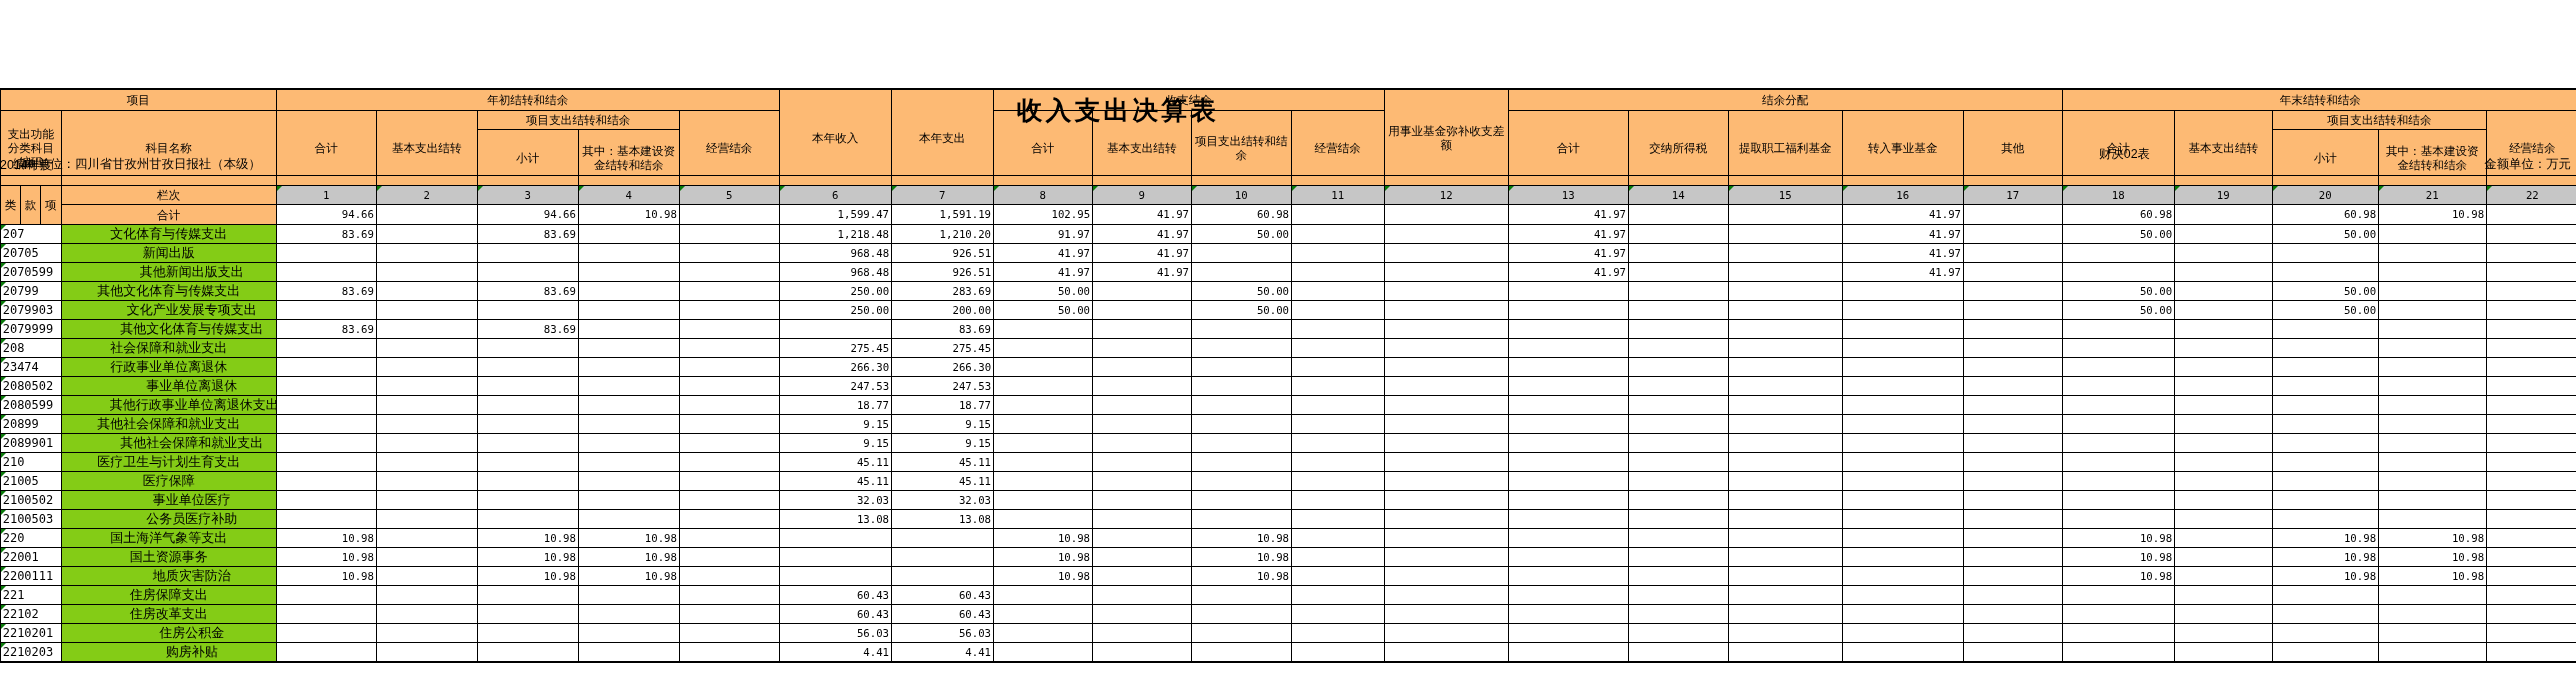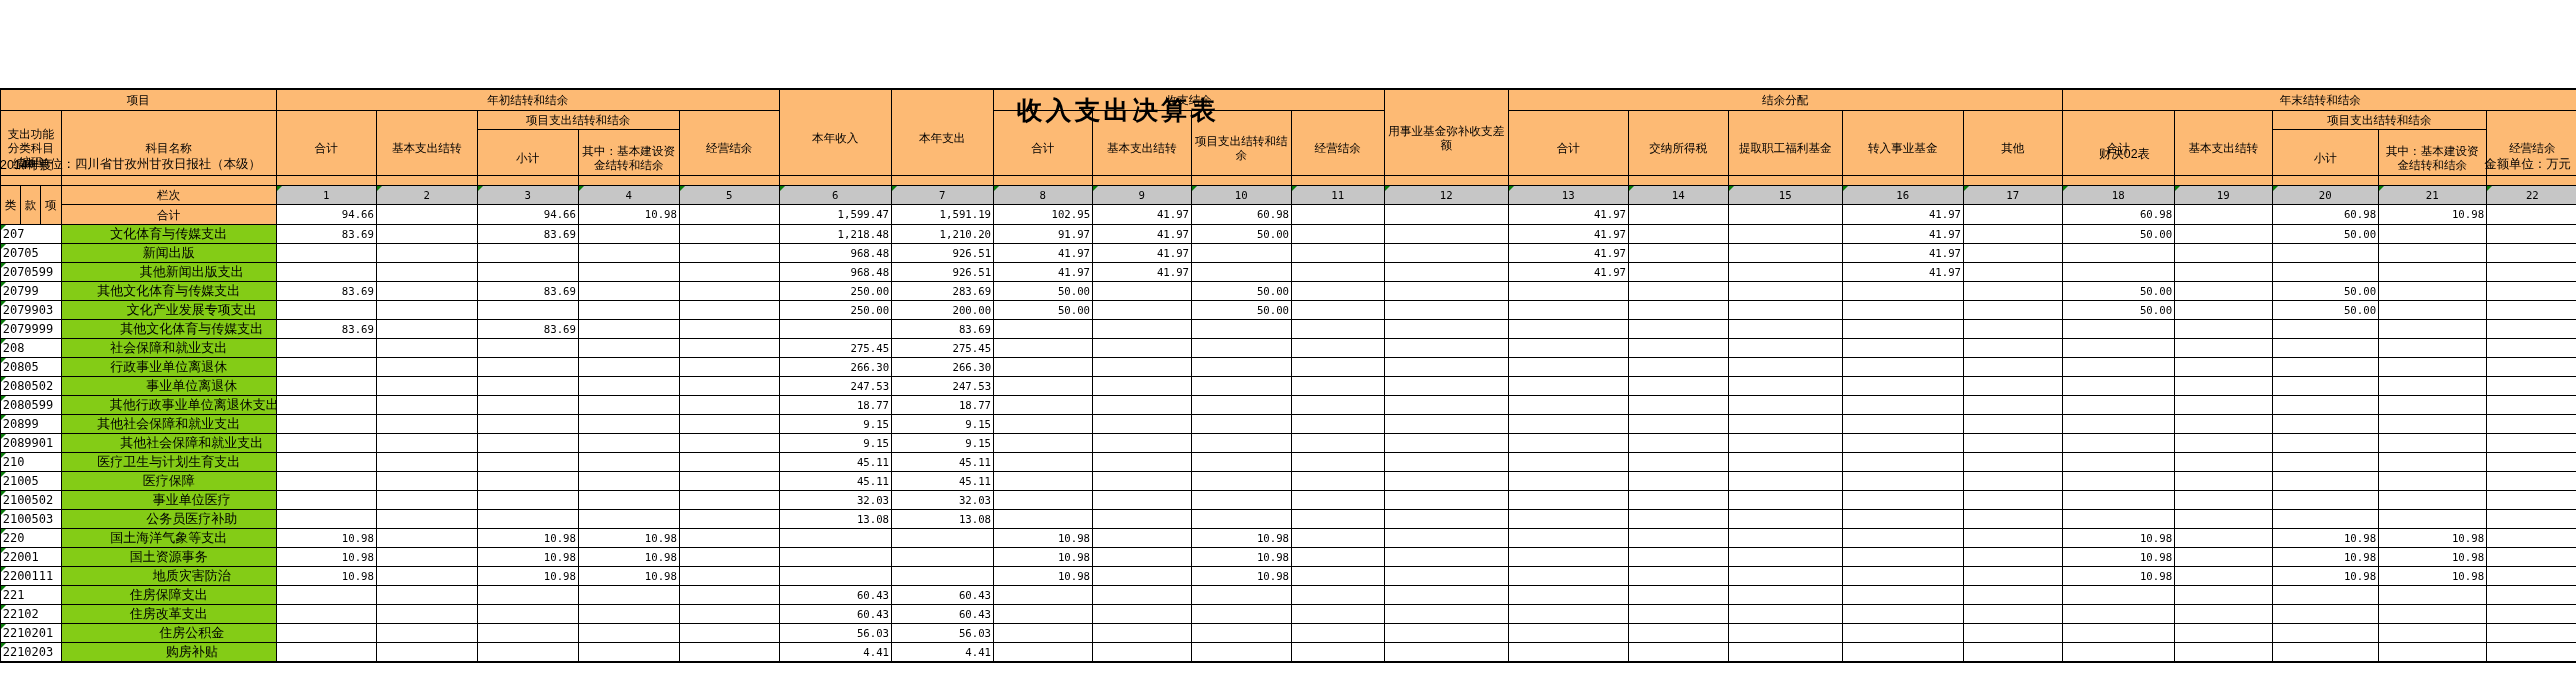--- a/index.html
+++ b/index.html
@@ -357,21 +357,21 @@
           <td class="val"></td>
           <td class="val"></td>
           <td class="val"></td>
           <td class="val"></td>
           <td class="val"></td>
           <td class="val"></td>
           <td class="val"></td>
           <td class="val"></td>
         </tr>
         <tr class="data-row">
-          <td colspan="3" class="code flag">20805</td>
+          <td colspan="3" class="code flag">23474</td>
           <td class="name">行政事业单位离退休</td>
           <td class="val"></td>
           <td class="val"></td>
           <td class="val"></td>
           <td class="val"></td>
           <td class="val"></td>
           <td class="val">266.30</td>
           <td class="val">266.30</td>
           <td class="val"></td>
           <td class="val"></td>

